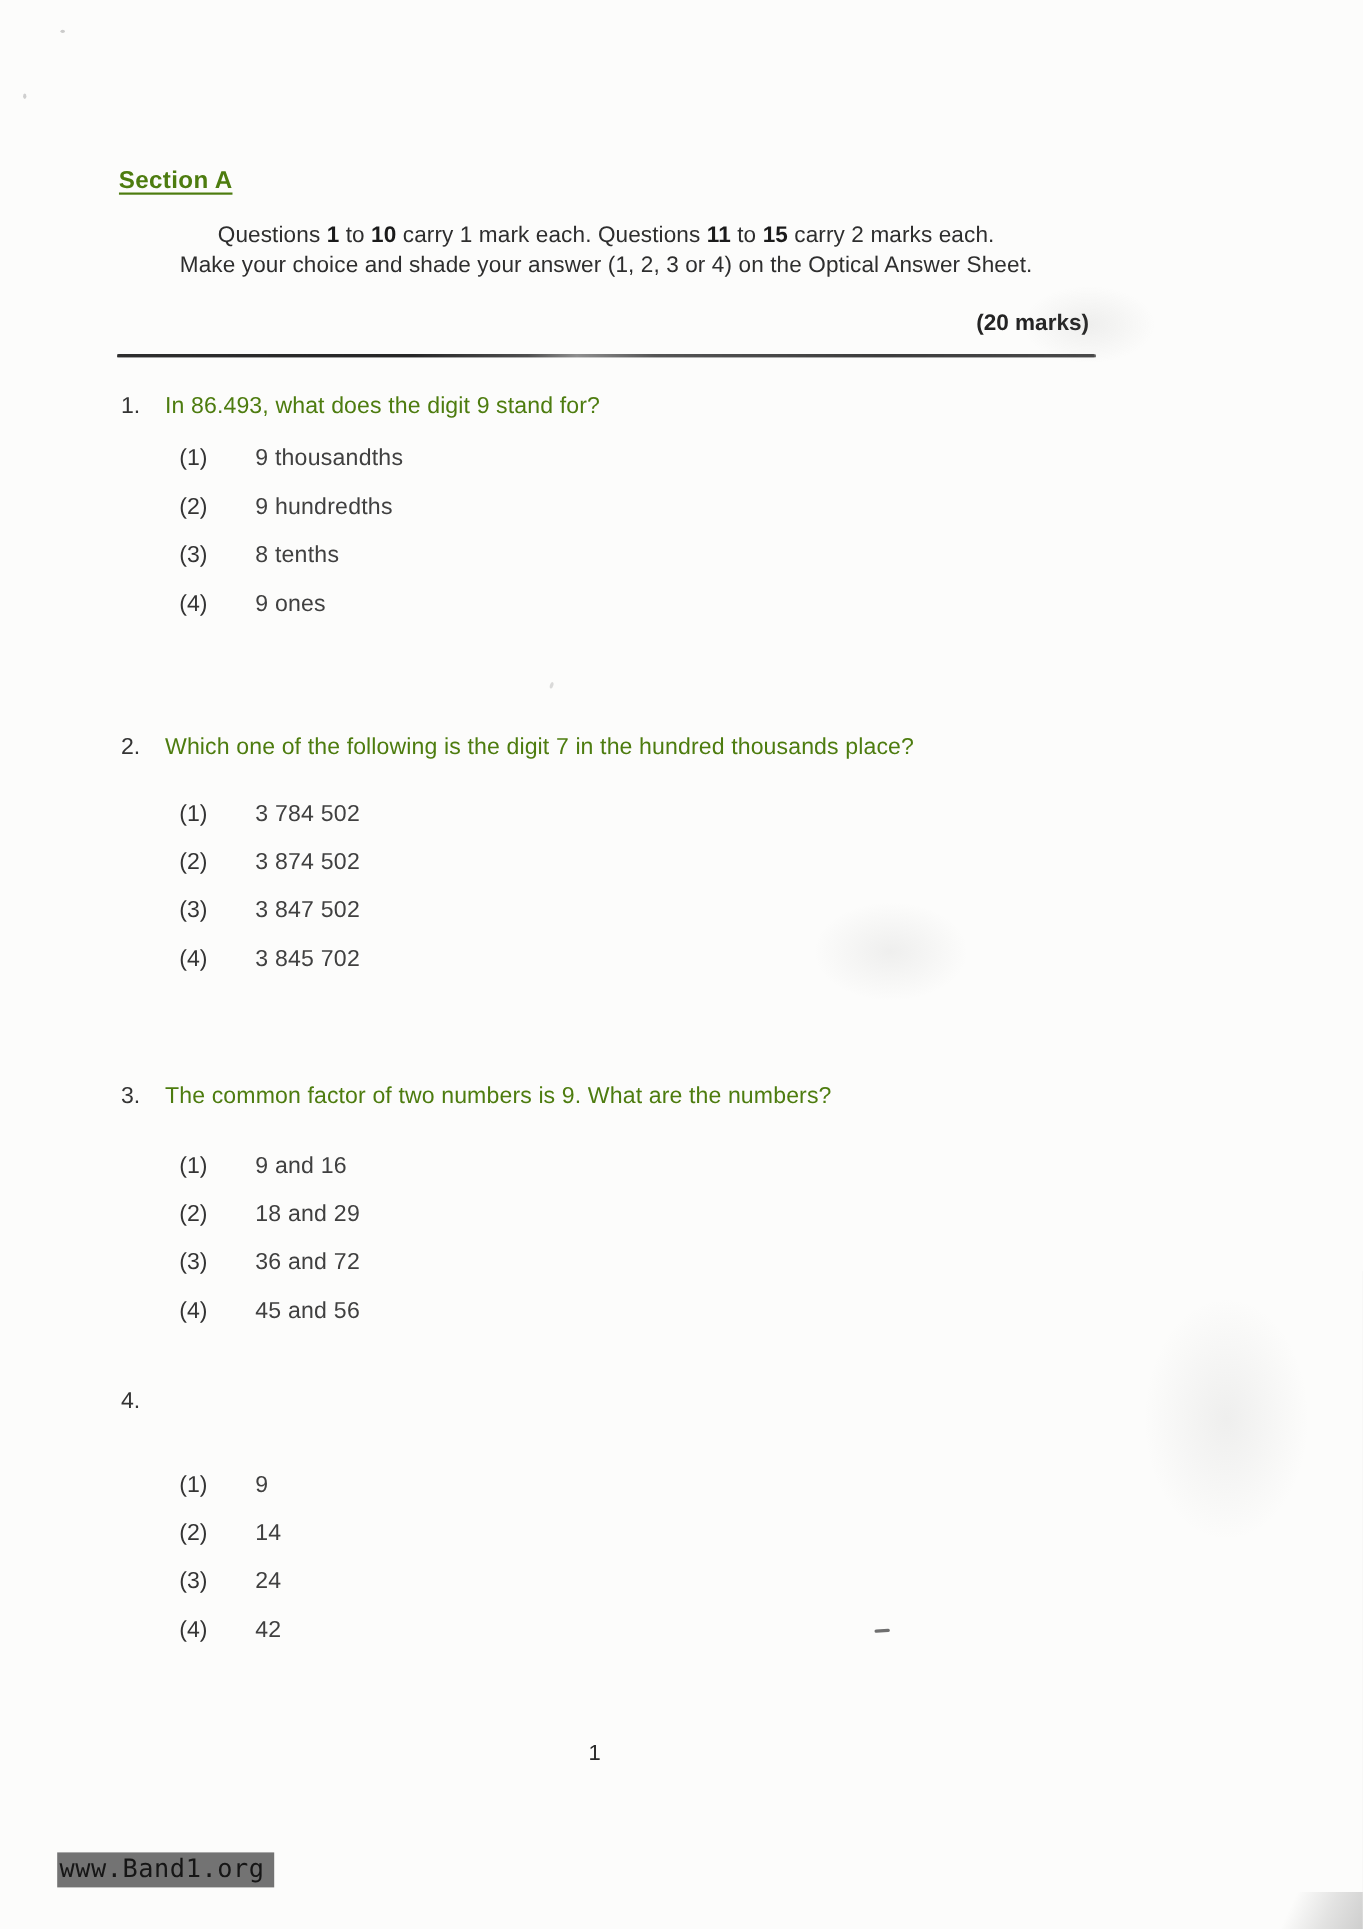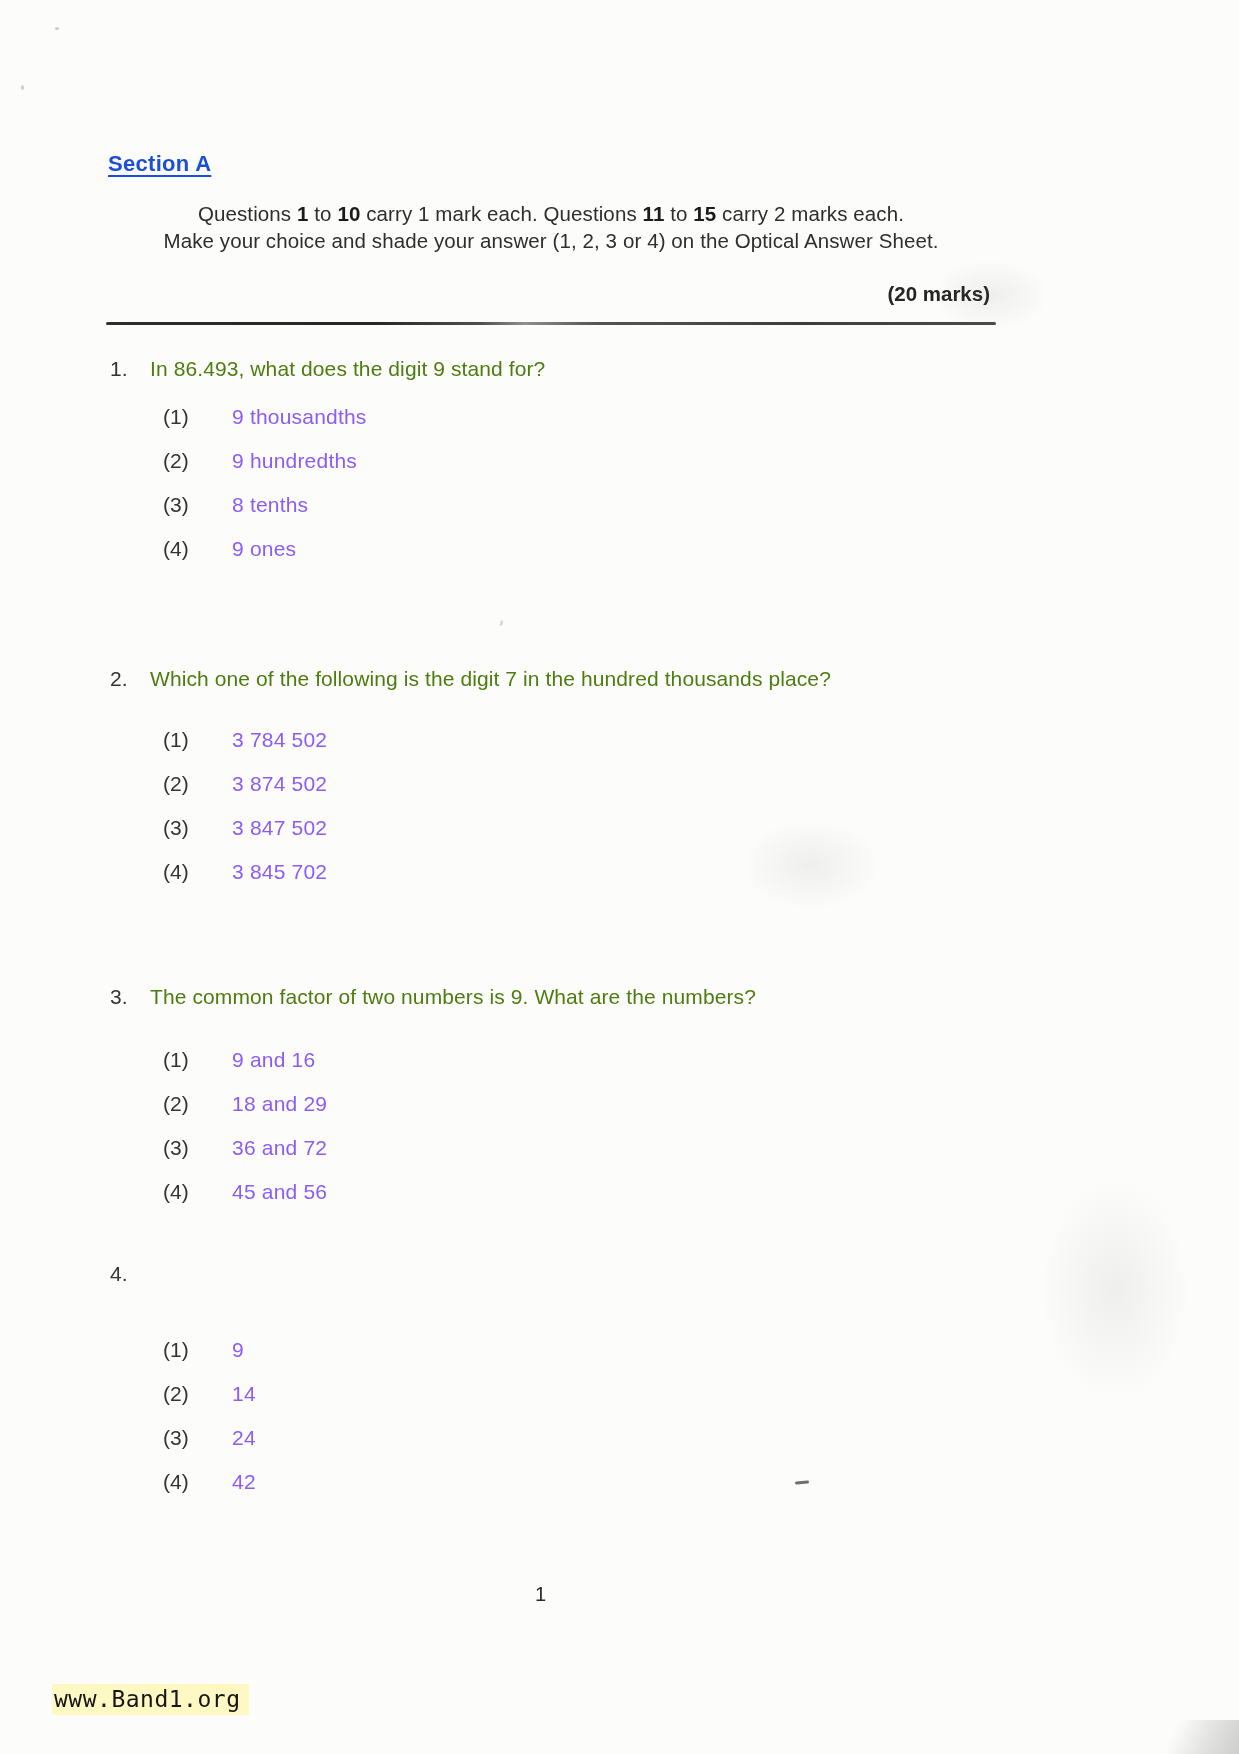--- a/index.html
+++ b/index.html
@@ -10,21 +10,21 @@
     overflow:hidden;
     font-family:"Liberation Sans","DejaVu Sans",sans-serif;
     color:#333;
   }
   .scan{filter:blur(0.3px);}
   .abs{position:absolute;}
 
   
   .section-title{
     left:108px;top:151px;
-    font-size:22px;font-weight:700;color:#1d4ed8;
+    font-size:22px;font-weight:700;color:#4d7c0f;
     text-decoration:underline;text-underline-offset:4px;text-decoration-thickness:2px;
     letter-spacing:0.3px;
   }
   .instructions{
     left:106px;top:201px;width:890px;
     font-size:20.5px;line-height:26.5px;color:#2e2e2e;font-weight:500;
     letter-spacing:0.1px;
     text-align:center;
   }
   .instructions .b{font-weight:700;color:#1b1b1b;}
@@ -38,37 +38,37 @@
     border-radius:2px;
   }
 
   
   .q-stem{position:absolute;left:110px;font-size:21px;color:#2f2f2f;}
   .q-num{display:inline-block;width:40px;color:#343434;}
   .q-text{color:#4d7c0f;letter-spacing:0.1px;}
   .q-opts{position:absolute;left:163px;font-size:21px;color:#2f2f2f;}
   .opt{height:44px;}
   .opt-label{display:inline-block;width:69px;color:#343434;}
-  .opt-text{color:#8b5cf6;letter-spacing:0.2px;}
+  .opt-text{color:#404040;letter-spacing:0.2px;}
 
   
   .q4{display:inline-flex;align-items:center;}
   .mixed{display:inline-flex;align-items:center;margin:0 8px 0 7px;}
   .whole{font-size:21px;}
   .frac{display:inline-flex;flex-direction:column;align-items:center;margin-left:3px;line-height:1;}
   .frac .num,.frac .den{font-size:18px;line-height:18px;padding:1px 2px;}
   .fbar{width:16px;height:2px;background:#333;margin:1px 0;}
 
   
   .page-number{left:535px;top:1583px;font-size:20px;color:#2a2a2a;}
   .footer-url{
     left:52px;top:1684px;
     font-family:"DejaVu Sans Mono","Liberation Mono",monospace;
     font-size:23px;color:#161616;letter-spacing:0.5px;
-    background:#fef9c3;padding:2px 8px 3px 2px;
+    background:#737373;padding:2px 8px 3px 2px;
   }
 
   
   .speck{position:absolute;background:#9a9a9a;border-radius:50%;}
   .smudge{position:absolute;border-radius:50%;background:radial-gradient(closest-side,rgba(120,120,120,0.10),rgba(120,120,120,0));}
   .stray-dash{position:absolute;width:14px;height:3px;background:#6f6f6f;border-radius:2px;transform:rotate(-4deg);}
   .corner-smear{
     position:absolute;right:0;bottom:0;width:110px;height:34px;
     background:linear-gradient(115deg,rgba(255,255,255,0) 40%,rgba(150,150,150,0.25) 70%,rgba(120,120,120,0.35) 100%);
   }

